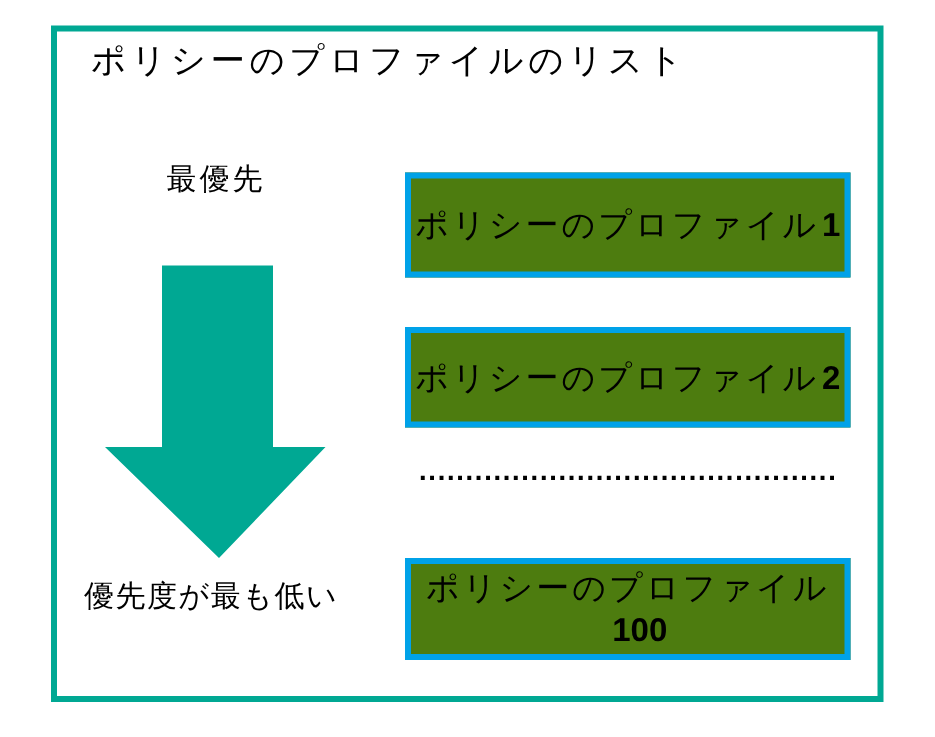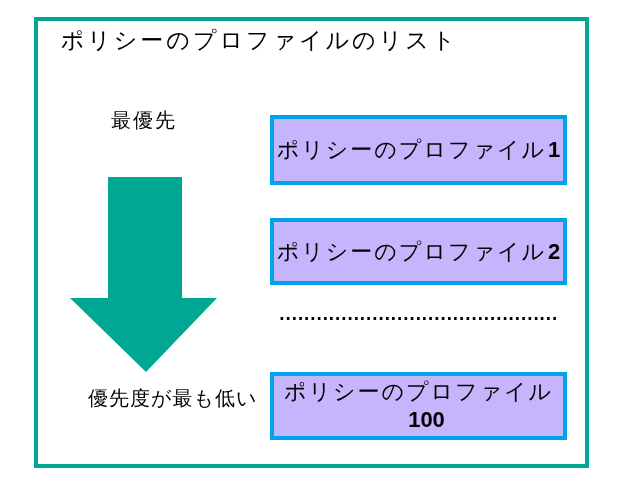--- a/index.html
+++ b/index.html
@@ -12,27 +12,27 @@
     box-sizing:border-box;border:4px solid var(--frame,#00A893);background:transparent;
   }
   #title{
     position:absolute;left:34px;top:26px;width:451px;text-align:center;
     font-size:23px;letter-spacing:3px;line-height:30px;white-space:nowrap;
   }
   .side-label{
     position:absolute;font-size:20px;letter-spacing:1px;line-height:28px;white-space:nowrap;
   }
   #top-label{left:111px;top:106px;letter-spacing:2px;}
-  #bottom-label{left:56px;top:384px;margin-left:32px;}
+  #bottom-label{left:56px;top:384px;}
   #arrow{position:absolute;left:65px;top:175px;width:160px;height:200px;}
   .profile-box{
     position:absolute;left:270px;width:297px;box-sizing:border-box;
     border:4px solid var(--box-border,#00A2E8);
     display:flex;align-items:center;justify-content:center;
-    font-size:22px;letter-spacing:2px;text-align:center;background:#c4b5fd;
+    font-size:22px;letter-spacing:2px;text-align:center;background:#4d7c0f;
   }
   #profile-box-1{top:115px;height:70px;}
   #profile-box-2{top:218px;height:67px;}
   #profile-box-3{top:372px;height:68px;flex-direction:column;line-height:28px;}
   .profile-number{
     font-family:"Liberation Sans","DejaVu Sans",sans-serif;font-weight:bold;
     letter-spacing:0;margin-left:2px;
   }
   #profile-box-3 .profile-number{margin-left:16px;}
   #separator{

